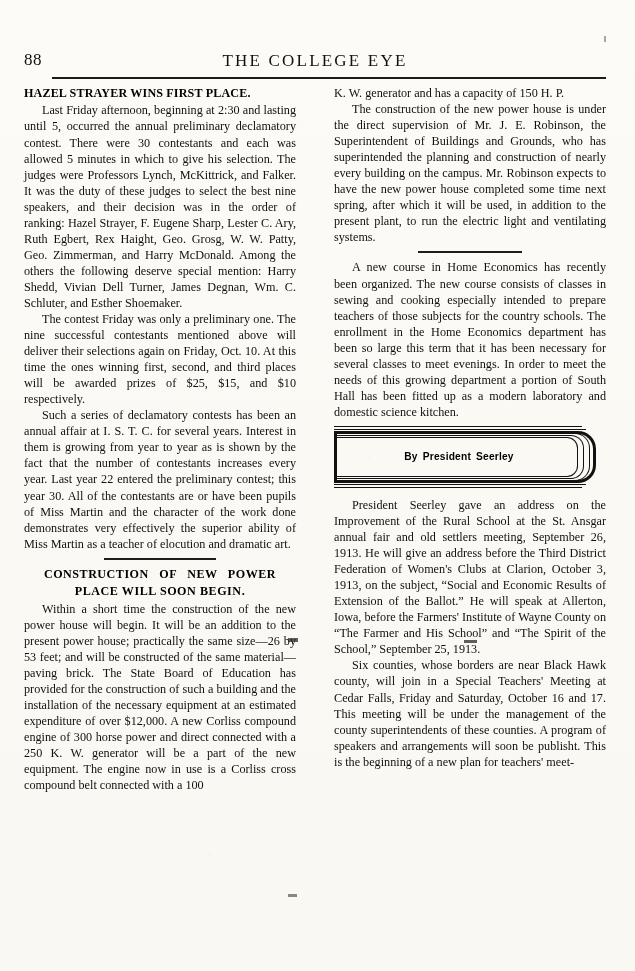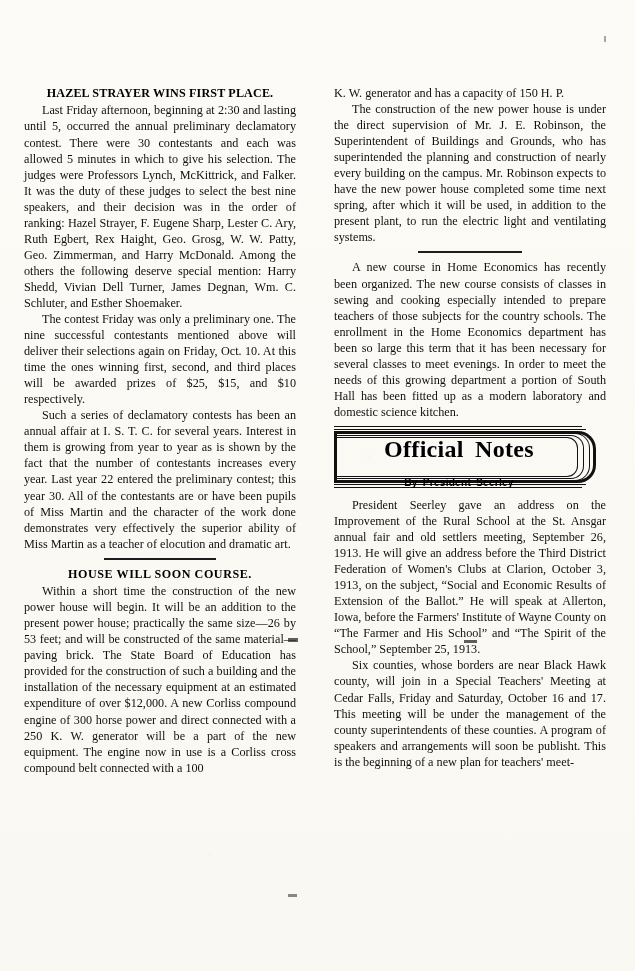--- a/index.html
+++ b/index.html
@@ -87,21 +87,21 @@
   .art-head {
     font-weight: bold;
     text-align: center;
     font-size: 12.1px;
     letter-spacing: 0.55px;
     line-height: 16.4px;
     margin: 0 0 1px 0;
     color: #000;
   }
   .art-head.flush {
-    text-align: center;
+    text-align: left;
     letter-spacing: 0.15px;
   }
   .art-head.spread {
     letter-spacing: 0.5px;
     word-spacing: 7px;
   }
   p.body {
     margin: 0;
     text-indent: 18px;
     text-align: justify;
@@ -198,32 +198,38 @@
     background: #2a2a2a;
     opacity: 0.75;
   }
 </style>
 </head>
 <body>
 
 <div class="page">
   <div class="paper-grain"></div>
 
+  <div class="running-head">
+    <div class="folio">88</div>
+    <div class="head-title">THE COLLEGE EYE</div>
+    <div class="head-rule"></div>
+  </div>
 
   <div class="col col-left">
 
     <div class="art-head flush">HAZEL STRAYER WINS FIRST PLACE.</div>
 
     <p class="body">Last Friday afternoon, beginning at 2:30 and lasting until 5, occurred the annual preliminary declamatory contest. There were 30 contestants and each was allowed 5 minutes in which to give his selection. The judges were Professors Lynch, McKittrick, and Falker. It was the duty of these judges to select the best nine speakers, and their decision was in the order of ranking: Hazel Strayer, F. Eugene Sharp, Lester C. Ary, Ruth Egbert, Rex Haight, Geo. Grosg, W. W. Patty, Geo. Zimmerman, and Harry McDonald. Among the others the following deserve special mention: Harry Shedd, Vivian Dell Turner, James Degnan, Wm. C. Schluter, and Esther Shoemaker.</p>
     <p class="body">The contest Friday was only a preliminary one. The nine successful contestants mentioned above will deliver their selections again on Friday, Oct. 10. At this time the ones winning first, second, and third places will be awarded prizes of $25, $15, and $10 respectively.</p>
     <p class="body">Such a series of declamatory contests has been an annual affair at I. S. T. C. for several years. Interest in them is growing from year to year as is shown by the fact that the number of contestants increases every year. Last year 22 entered the preliminary contest; this year 30. All of the contestants are or have been pupils of Miss Martin and the character of the work done demonstrates very effectively the superior ability of Miss Martin as a teacher of elocution and dramatic art.</p>
 
     <div class="sep"></div>
 
-    <div class="art-head">HOUSE WILL SOON COURSE.</div>
+    <div class="art-head spread">CONSTRUCTION OF NEW POWER</div>
+    <div class="art-head">PLACE WILL SOON BEGIN.</div>
 
     <p class="body">Within a short time the construction of the new power house will begin. It will be an addition to the present power house; practically the same size—26 by 53 feet; and will be constructed of the same material—paving brick. The State Board of Education has provided for the construction of such a building and the installation of the necessary equipment at an estimated expenditure of over $12,000. A new Corliss compound engine of 300 horse power and direct connected with a 250 K. W. generator will be a part of the new equipment. The engine now in use is a Corliss cross compound belt connected with a 100</p>
   </div>
 
   <div class="col col-right">
 
     <p class="body" style="text-indent:0">K. W. generator and has a capacity of 150 H. P.</p>
 
     <p class="body">The construction of the new power house is under the direct supervision of Mr. J. E. Robinson, the Superintendent of Buildings and Grounds, who has superintended the planning and construction of nearly every building on the campus. Mr. Robinson expects to have the new power house completed some time next spring, after which it will be used, in addition to the present plant, to run the electric light and ventilating systems.</p>
 
@@ -239,21 +245,20 @@
       <div class="np-rule np-botline-b"></div>
 
       <div class="np-frame f1"></div>
       <div class="np-frame f2"></div>
       <div class="np-frame f3"></div>
       <div class="np-frame f4"></div>
 
       <div class="np-left-edge"></div>
 
       <div class="np-text">
-        <div class="np-title">Official  Notes</div>
         <div class="np-sub">By President  Seerley</div>
       </div>
     </div>
 
     <p class="body">President Seerley gave an address on the Improvement of the Rural School at the St. Ansgar annual fair and old settlers meeting, September 26, 1913. He will give an address before the Third District Federation of Women's Clubs at Clarion, October 3, 1913, on the subject, “Social and Economic Results of Extension of the Ballot.” He will speak at Allerton, Iowa, before the Farmers' Institute of Wayne County on “The Farmer and His School” and “The Spirit of the School,” September 25, 1913.</p>
     <p class="body">Six counties, whose borders are near Black Hawk county, will join in a Special Teachers' Meeting at Cedar Falls, Friday and Saturday, October 16 and 17. This meeting will be under the management of the county superintendents of these counties. A program of speakers and arrangements will soon be publisht. This is the beginning of a new plan for teachers' meet-</p>
   </div>
 
   <span class="stray" style="left:464px; top:640px; width:13px; height:3px;"></span>
   <span class="stray" style="left:288px; top:638px; width:10px; height:4px;"></span>

